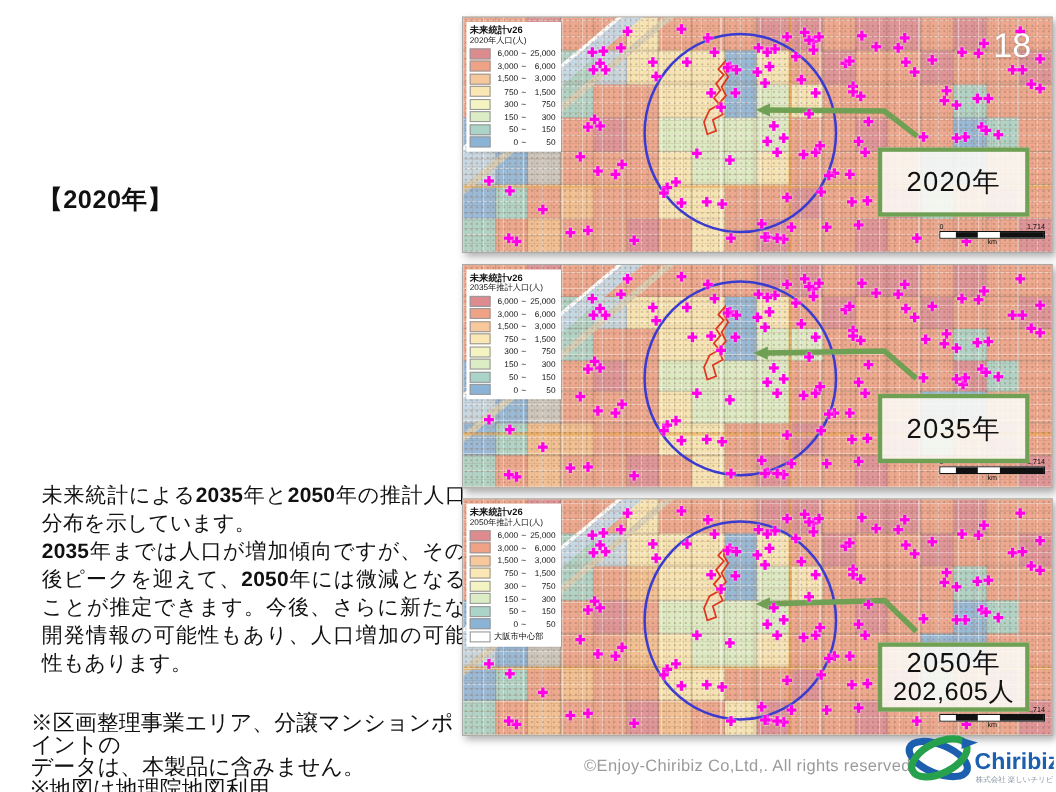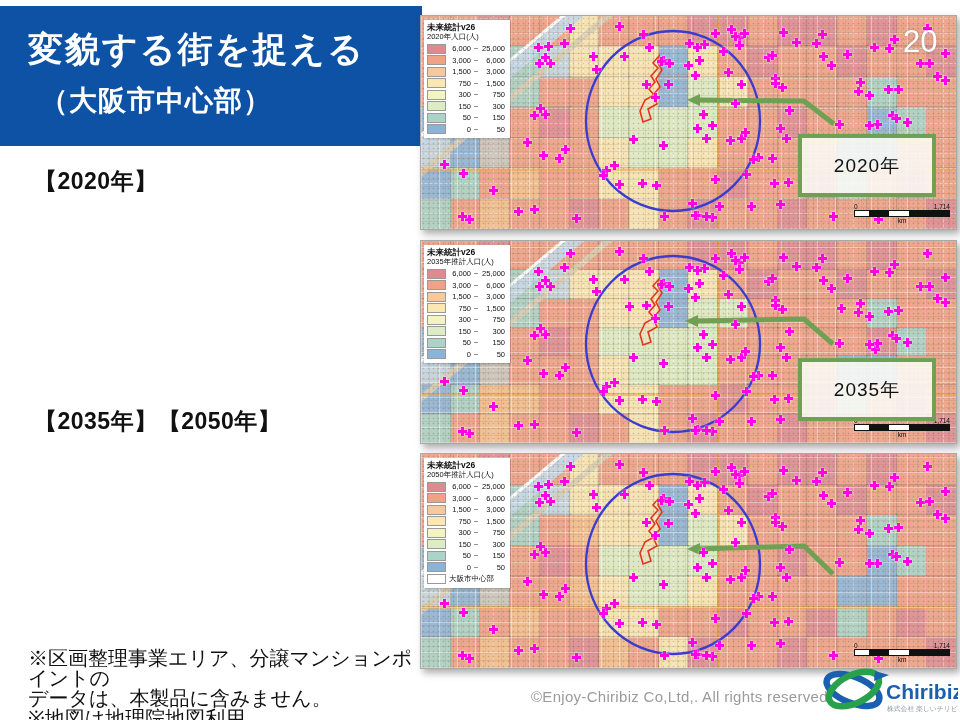--- a/index.html
+++ b/index.html
@@ -69,48 +69,44 @@
   .lg-row .fr{width:22px;text-align:right;}
   .lg-row .sp{width:10px;text-align:center;}
   .lg-row .to{width:24px;text-align:right;}
   .lg-row .other{font-size:7.5px;}
 
   
   .callout{position:absolute;left:377px;width:130px;height:55px;z-index:11;
            background:rgba(252,250,246,.88);border:4px solid #6fa053;
            display:flex;flex-direction:column;justify-content:center;align-items:center;}
   #map0 .callout{top:118px;} #map1 .callout{top:117px;} #map2 .callout{top:130px;}
-  .callout .cy{font-size:19px;line-height:24px;letter-spacing:1px;}
+  .callout .cy{font-size:25px;line-height:24px;letter-spacing:1px;}
   .callout .cp{font-size:23px;line-height:26px;letter-spacing:.5px;}
 
   
   .scalebar{position:absolute;right:6px;bottom:5px;width:96px;z-index:9;font-size:6.5px;color:#111;}
   .sb-top{display:flex;justify-content:space-between;line-height:7px;}
   .sb-bar{display:flex;height:5px;border:1px solid #111;background:#fff;}
   .sb-bar i{display:block;height:100%;}
   .sb-unit{text-align:center;line-height:7px;}
 
   
   .logo{position:absolute;left:820px;top:662px;width:138px;height:56px;}
 
   b{font-weight:bold;}
 </style>
 </head>
 <body>
 
 <div class="slide">
 
-  <div class="banner" style="background: linear-gradient(rgb(13, 82, 164), rgb(13, 82, 164));">
-    <div class="t1">変貌する街を捉える</div>
-    <div class="t2">（大阪市中心部）</div>
-  </div>
-  <div class="page-number">20</div>
+  <div class="page-number">18</div>
 
   <div class="sec-heading" id="h1">【2020年】</div>
-  <div class="sec-heading" id="h2">【2035年】【2050年】</div>
+  <div class="sec-body" id="b2">未来統計による<b>2035</b>年と<b>2050</b>年の推計人口分布を示しています。<br><b>2035</b>年までは人口が増加傾向ですが、その後ピークを迎えて、<b>2050</b>年には微減となることが推定できます。今後、さらに新たな開発情報の可能性もあり、人口増加の可能性もあります。</div>
   <div class="notes">※区画整理事業エリア、分譲マンションポイントの<br>データは、本製品に含みません。<br>※地図は地理院地図利用。</div>
 
   <div class="map-card" id="map0">
     <div class="map-canvas">
       <div class="cells">
           <div style="background: rgb(237, 162, 135);"></div>
           <div style="background: rgb(237, 162, 135);"></div>
           <div style="background: rgb(221, 139, 146);"></div>
           <div style="background: rgb(237, 162, 135);"></div>
           <div style="background: rgb(237, 162, 135);"></div>
@@ -1087,20 +1083,24 @@
             <span class="fr">0</span>
             <span class="sp">~</span>
             <span class="to">50</span>
           </div>
           <div class="lg-row">
             <span class="sw" style="background:#fff"></span>
             <span class="other">大阪市中心部</span>
           </div>
         </div>
     </div>
+    <div class="callout" style="border-color: rgb(111, 160, 83);">
+      <div class="cy">2050年</div>
+      <div class="cp">202,605人</div>
+    </div>
     <div class="scalebar">
       <div class="sb-top">
         <span>0</span>
         <span>1,714</span>
       </div>
       <div class="sb-bar">
         <i style="width:14px;background:#fff"></i>
           <i style="width:20px;background:#111"></i>
           <i style="width:20px;background:#fff"></i>
           <i style="flex:1;background:#111"></i>

